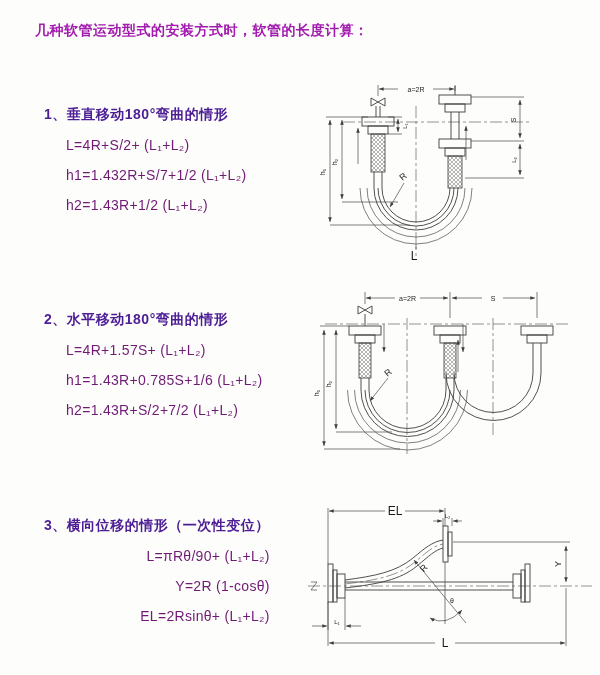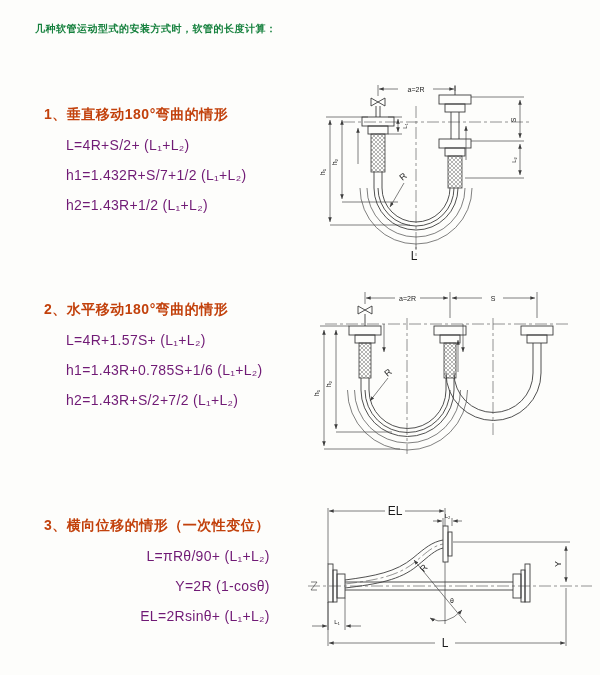--- a/index.html
+++ b/index.html
@@ -4,27 +4,27 @@
 <style>
   html,body{margin:0;padding:0;}
   body{
     width:600px;height:675px;position:relative;overflow:hidden;
     background:#fdfdfb;
     font-family:"Liberation Sans","DejaVu Sans",sans-serif;
     color:#161616;
   }
   .page-title{
     position:absolute;left:35px;top:22px;
-    font-size:10px;font-weight:bold;letter-spacing:.5px;color:#15803d;
+    font-size:14px;font-weight:bold;letter-spacing:.5px;color:#a21caf;
   }
   .sec{position:absolute;left:44px;}
   .sec1{top:106px;}
-  .sec2{top:301px;}
+  .sec2{top:311px;}
   .sec3{top:517px;text-align:right;}
-  .sec-heading{font-size:14px;font-weight:bold;letter-spacing:.5px;margin-bottom:11px;color:#c2410c;}
+  .sec-heading{font-size:14px;font-weight:bold;letter-spacing:.5px;margin-bottom:11px;color:#4c1d95;}
   .formula{font-size:14px;letter-spacing:.3px;padding-left:22px;margin-bottom:10px;line-height:20px;color:#701a75;}
   svg.diagram{position:absolute;}
   .d1{left:298px;top:60px;}
   .d2{left:300px;top:278px;}
   .d3{left:300px;top:498px;}
   svg .ln{stroke:#3d3d3d;stroke-width:.9;fill:none;}
   svg .thin{stroke:#3d3d3d;stroke-width:.65;fill:none;}
   svg .cl{stroke:#5a5a5a;stroke-width:.65;fill:none;stroke-dasharray:12 3 3 3;}
   svg .braidrect{stroke:#3d3d3d;stroke-width:.8;}
   svg text{fill:#1b1b1b;font-family:"Liberation Sans","DejaVu Sans",sans-serif;}

